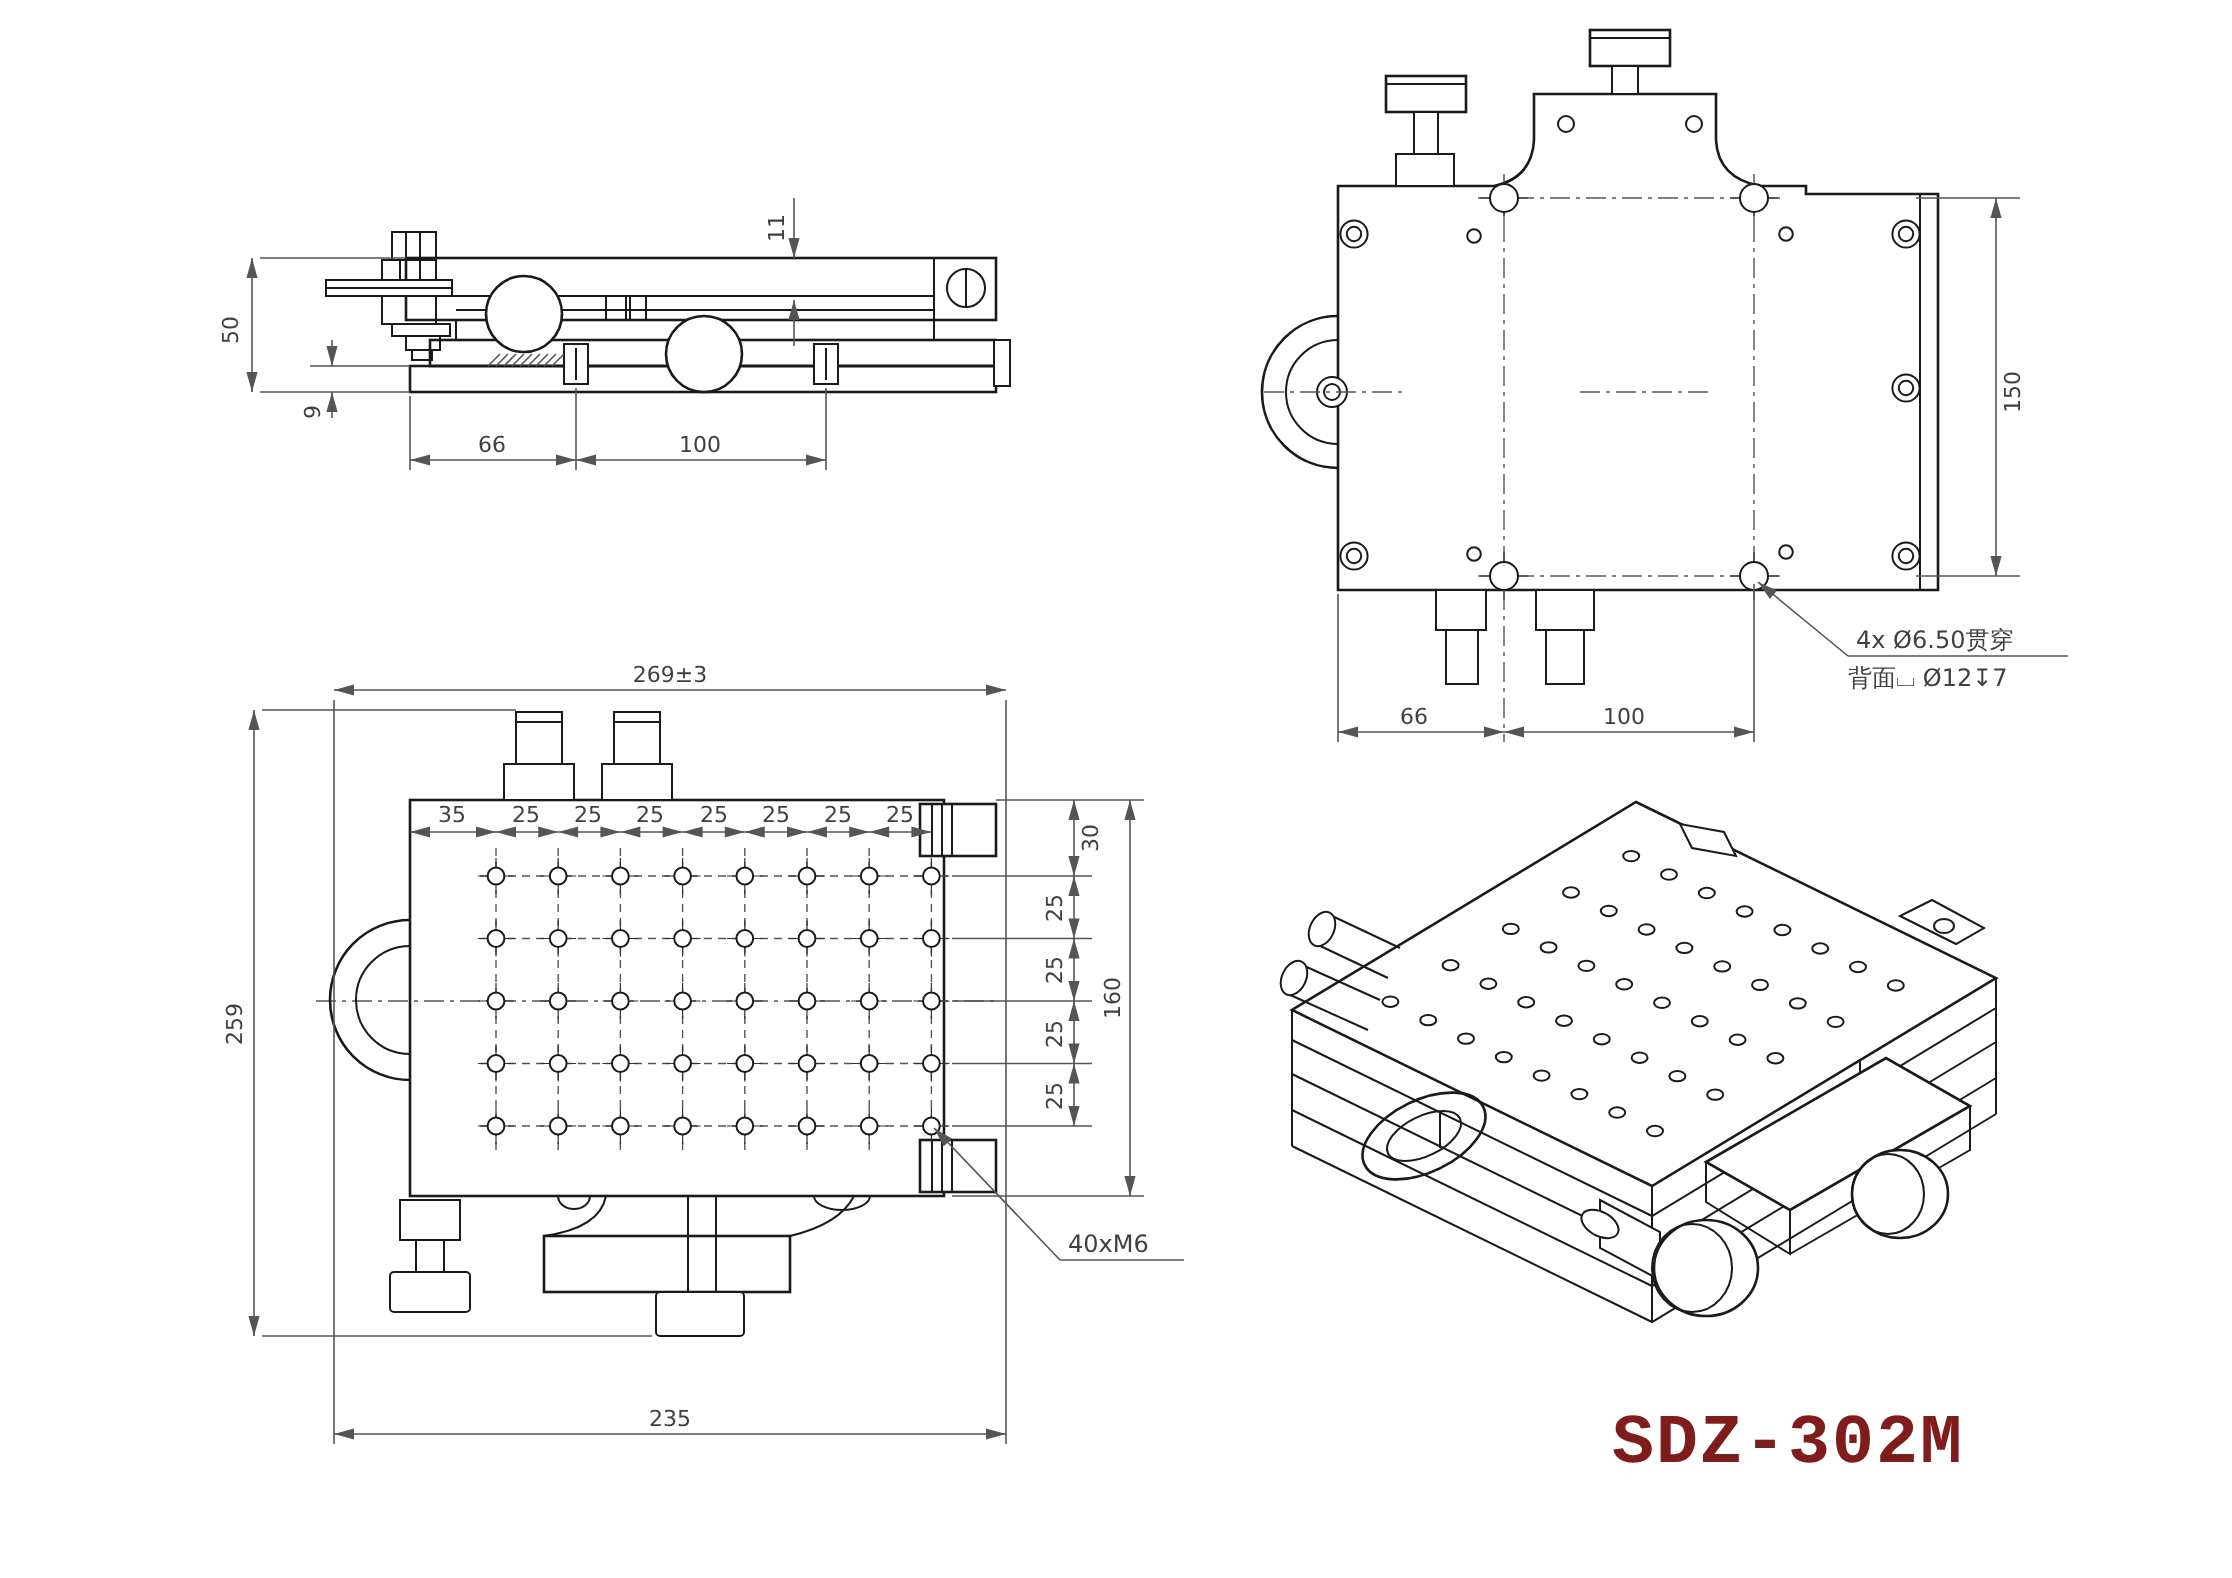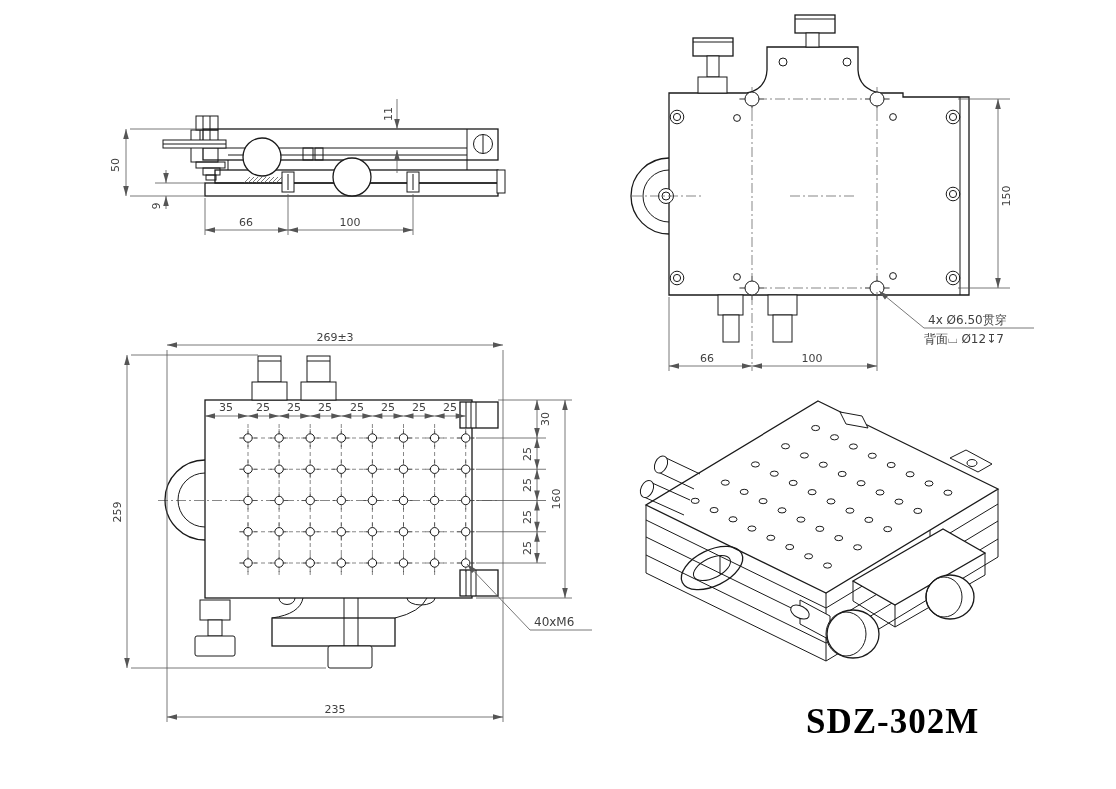--- a/index.html
+++ b/index.html
@@ -12,22 +12,22 @@
   .thin{fill:none;stroke:#555;stroke-width:.8;}
   .dim {fill:none;stroke:#555;stroke-width:.8;marker-start:url(#da);marker-end:url(#da);}
   .dar {fill:none;stroke:#555;stroke-width:.8;marker-end:url(#da);}
   .ldr {fill:none;stroke:#555;stroke-width:.8;marker-start:url(#da);}
   .cl  {fill:none;stroke:#555;stroke-width:.7;stroke-dasharray:10 3 2 3;}
   .dash{fill:none;stroke:#555;stroke-width:.7;stroke-dasharray:4 3;}
   .hx  {stroke:#333;stroke-width:.6;}
   .hole{fill:#fff;stroke:#1a1a1a;stroke-width:1;}
   text{font-family:"DejaVu Sans","Liberation Sans",sans-serif;font-size:11px;fill:#3f3f3f;}
   .t12{font-size:12px;}
-  .title{position:absolute;left:806px;top:702px;font-family:Liberation Serif, serif;
-         font-size:35px;font-weight:bold;color:#000000;letter-spacing:1px;}
+  .title{position:absolute;left:806px;top:702px;font-family:Liberation Mono, monospace;
+         font-size:35px;font-weight:bold;color:#7f1d1d;letter-spacing:1px;}
 </style>
 </head>
 <body>
 
 <div class="canvas">
 <svg width="1116" height="789" viewBox="0 0 1116 789">
   <defs>
     <marker id="da" markerWidth="14" markerHeight="10" refX="0" refY="0" viewBox="-12 -5 14 10" orient="auto-start-reverse" markerUnits="userSpaceOnUse">
       <path d="M0,0 L-10,-2.8 L-10,2.8 Z" fill="#555"></path>
     </marker>

